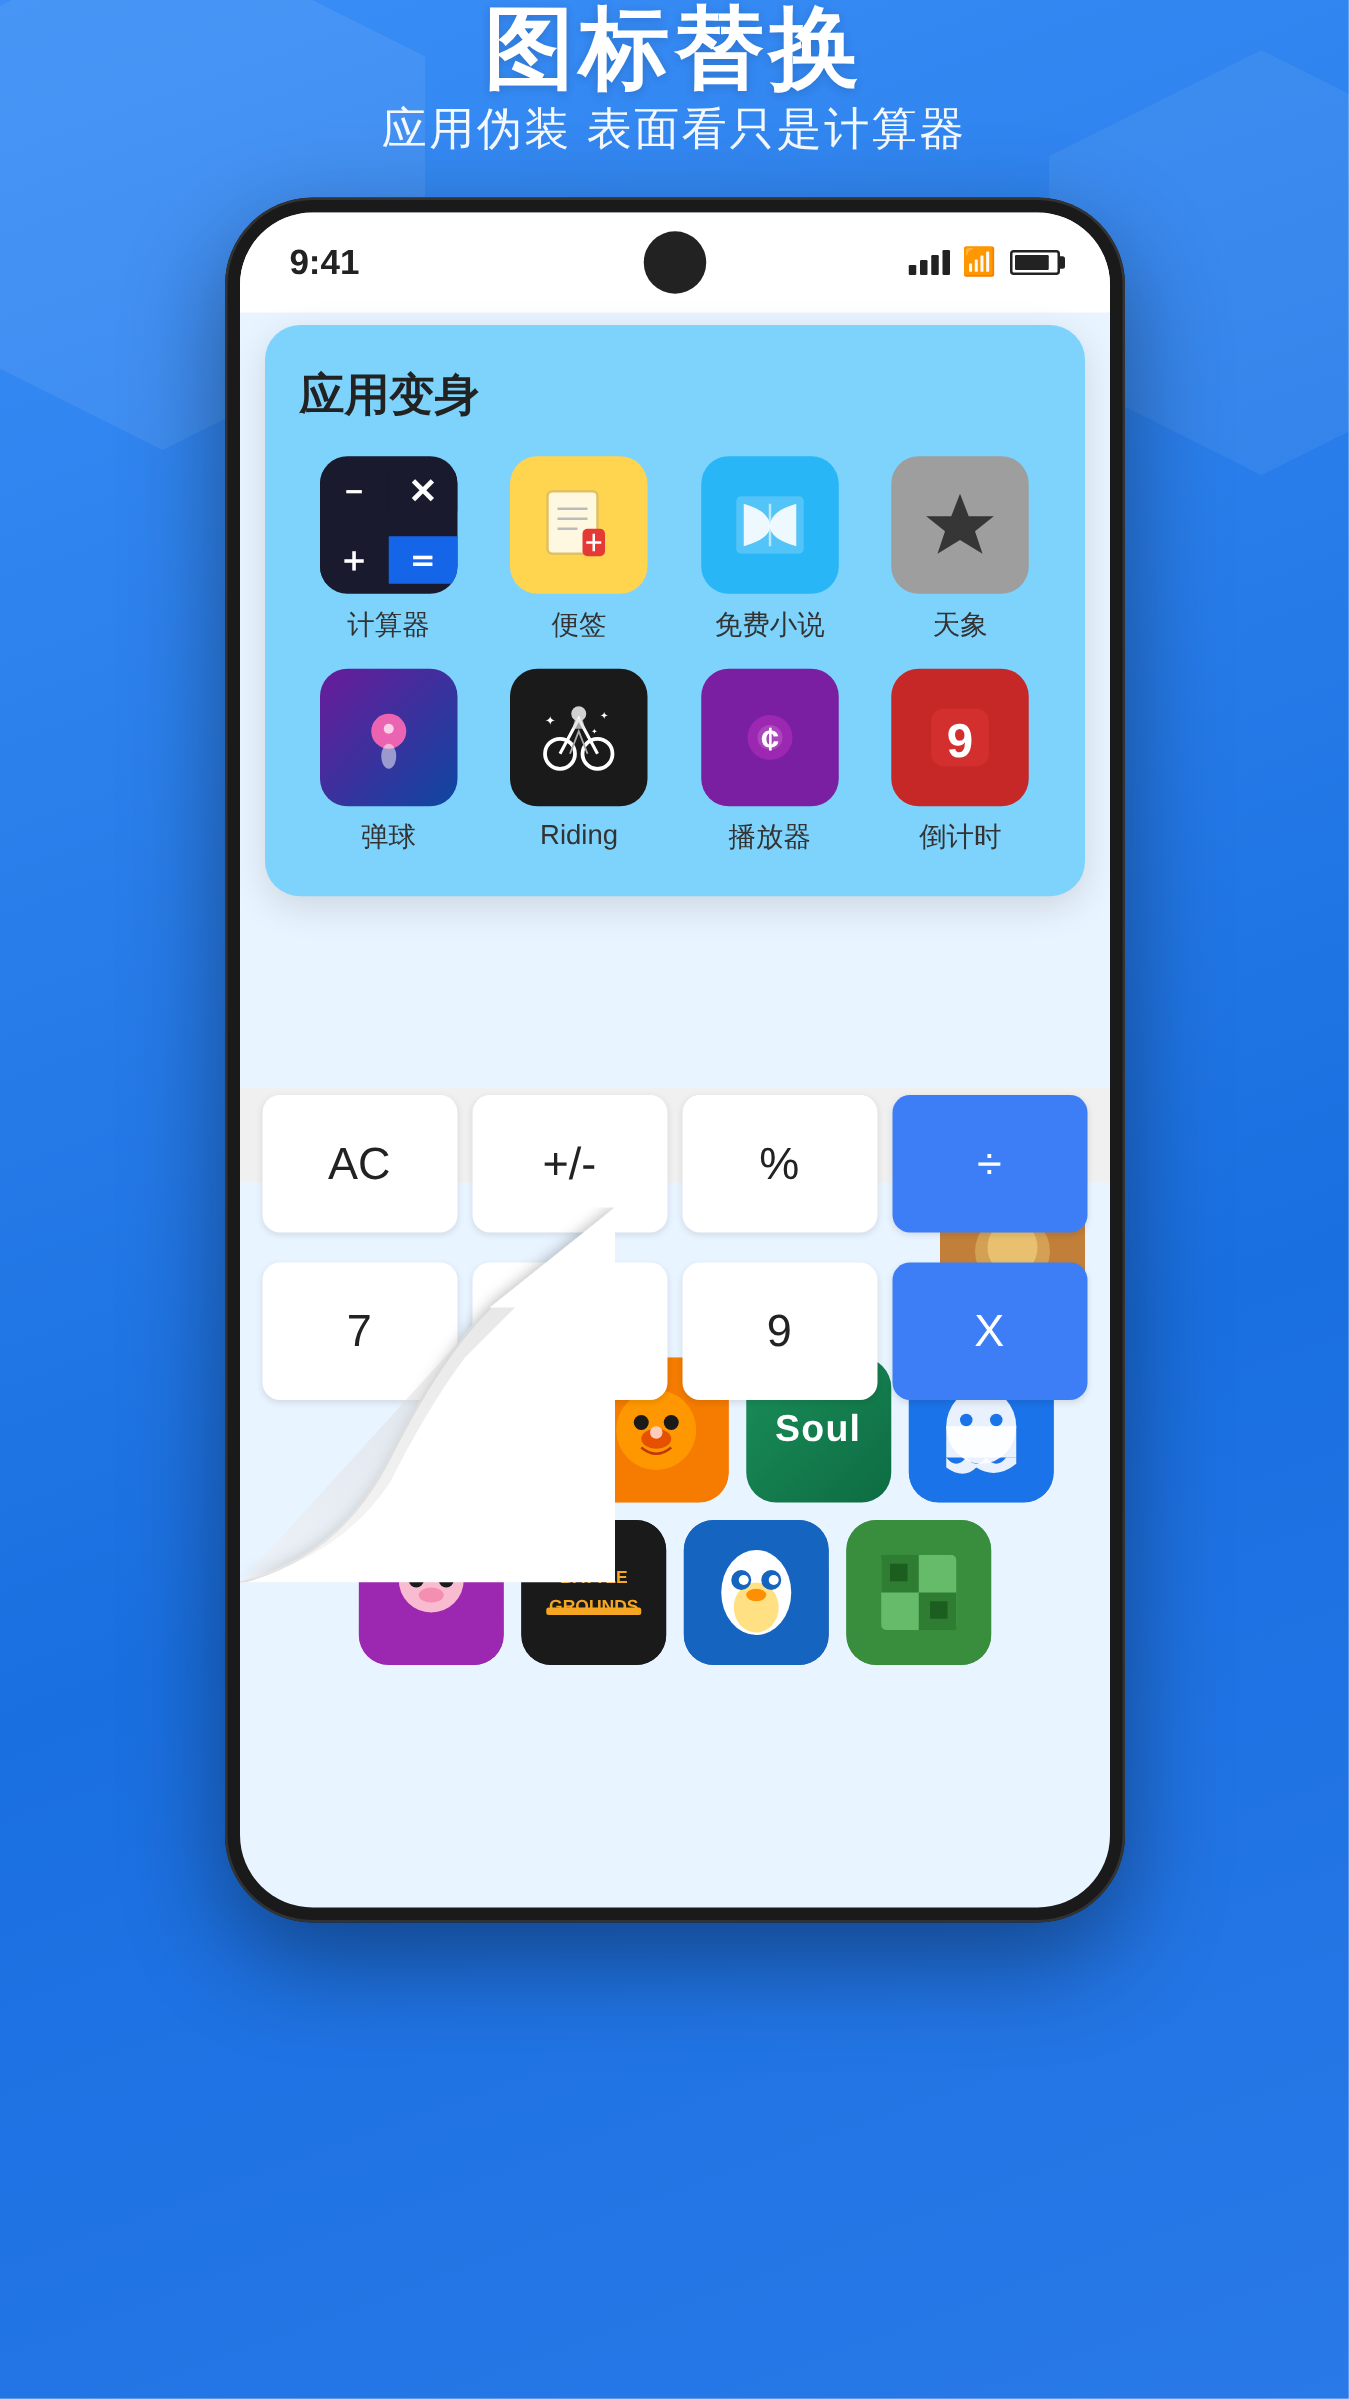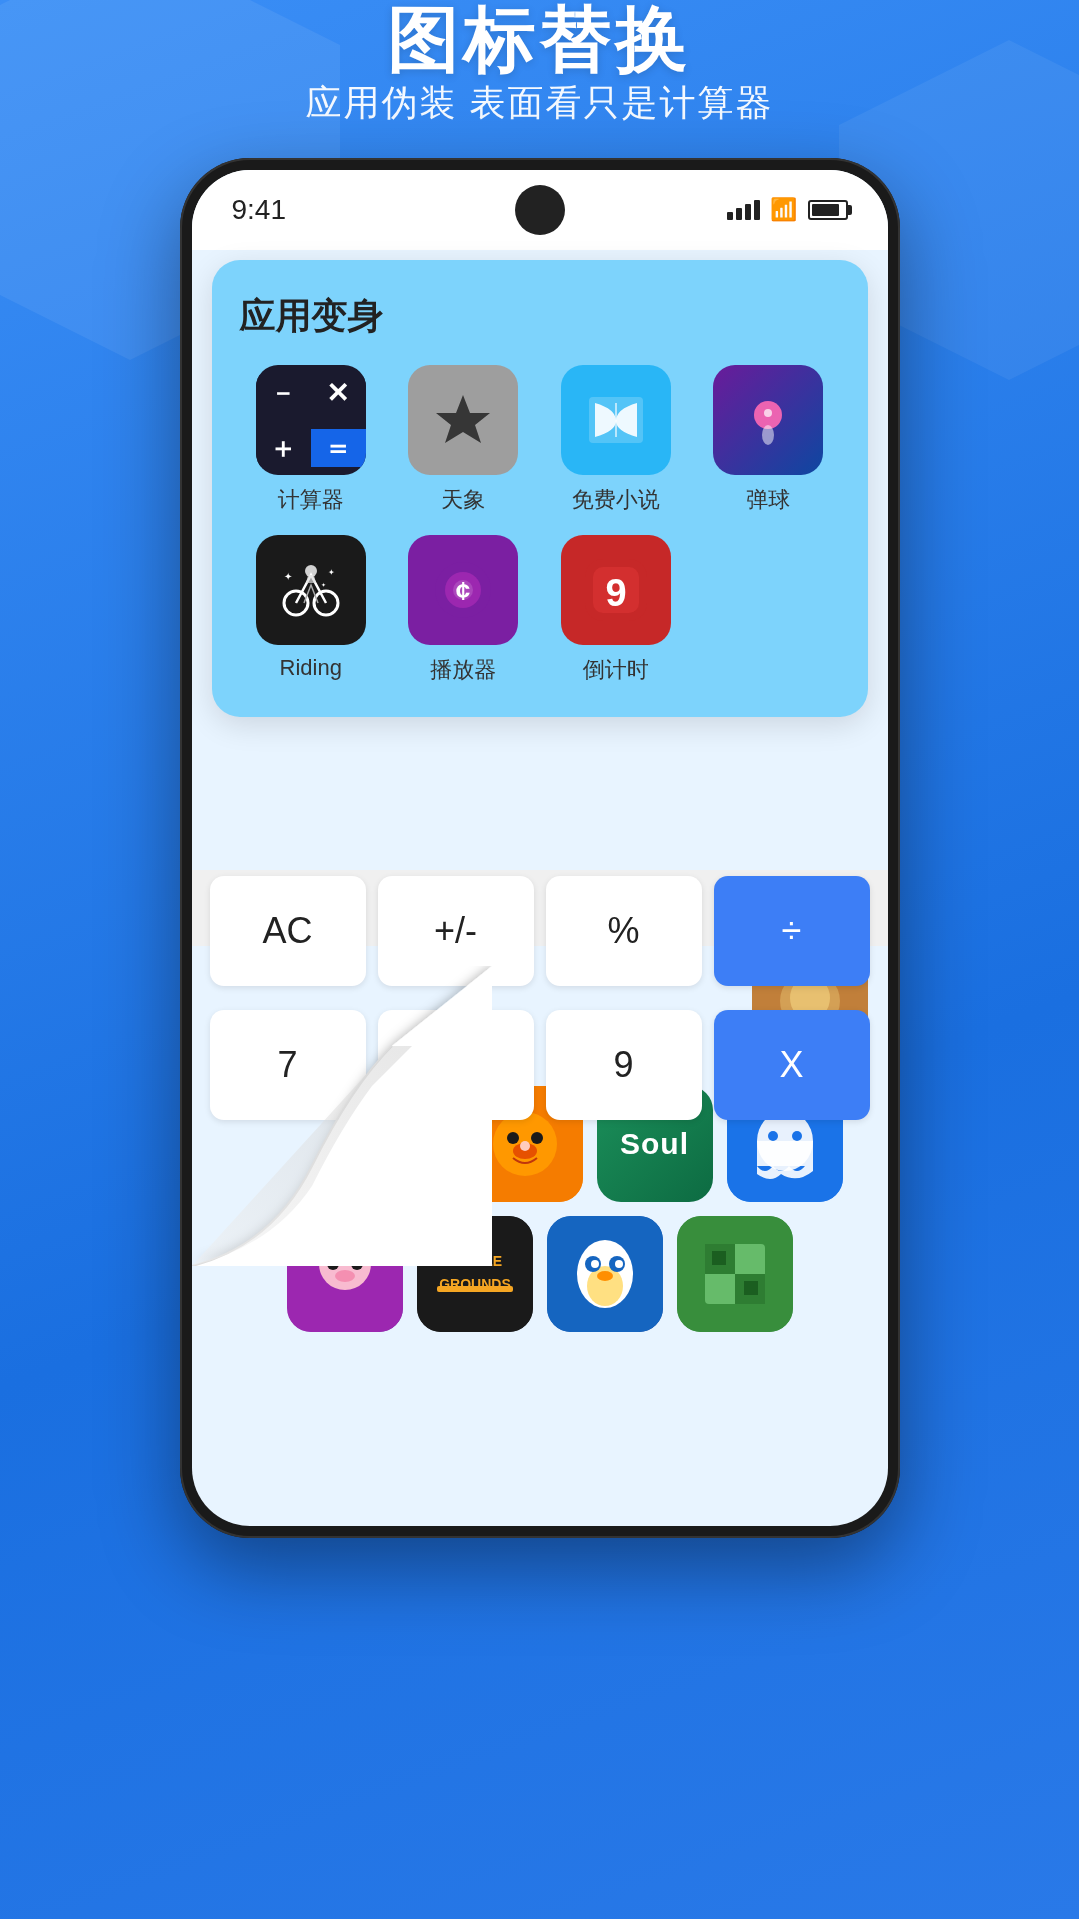--- a/index.html
+++ b/index.html
@@ -96,21 +96,21 @@
       height: 80px;
       background: #fff;
       display: flex;
       align-items: center;
       justify-content: space-between;
       padding: 0 40px;
       z-index: 10;
     }
     .status-time {
       font-size: 28px;
-      font-weight: 400;
+      font-weight: 700;
       color: #222;
     }
     .notch-camera {
       width: 50px;
       height: 50px;
       background: #222;
       border-radius: 50%;
       position: absolute;
       top: 15px;
       left: 50%;
@@ -385,39 +385,53 @@
             <div class="app-item">
               <div class="app-icon icon-calc">
                 <div class="calc-q dark" style="font-size:26px">－</div>
                 <div class="calc-q dark">✕</div>
                 <div class="calc-q dark">＋</div>
                 <div class="calc-q blue">＝</div>
               </div>
               <div class="app-label">计算器</div>
             </div>
 
-
-            <div class="app-item">
-              <div class="app-icon icon-star">
+            <div class="app-item">
+              <div class="app-icon icon-note">
                 <svg width="70" height="70" viewBox="0 0 70 70">
-                  <polygon points="35,10 42,28 62,28 47,40 53,58 35,47 17,58 23,40 8,28 28,28" fill="#2a2a2a" opacity="0.9"></polygon>
+                  <rect x="10" y="8" width="40" height="50" rx="4" fill="#fff8e1" stroke="#e0c060" stroke-width="2"></rect>
+                  <line x1="18" y1="22" x2="42" y2="22" stroke="#bbb" stroke-width="2"></line>
+                  <line x1="18" y1="30" x2="42" y2="30" stroke="#bbb" stroke-width="2"></line>
+                  <line x1="18" y1="38" x2="34" y2="38" stroke="#bbb" stroke-width="2"></line>
+                  <rect x="38" y="38" width="18" height="22" rx="4" fill="#e53935"></rect>
+                  <line x1="47" y1="42" x2="47" y2="56" stroke="#fff" stroke-width="2"></line>
+                  <line x1="41" y1="49" x2="53" y2="49" stroke="#fff" stroke-width="2"></line>
                 </svg>
               </div>
-              <div class="app-label">天象</div>
+              <div class="app-label">便签</div>
             </div>
 
             <div class="app-item">
               <div class="app-icon icon-book">
                 <svg width="70" height="70" viewBox="0 0 70 70">
                   <rect x="8" y="12" width="54" height="46" rx="4" fill="rgba(255,255,255,0.2)"></rect>
                   <path d="M35 18 L35 52" stroke="rgba(255,255,255,0.6)" stroke-width="2"></path>
                   <path d="M14 18 Q35 24 35 36 Q35 24 56 18 L56 52 Q35 46 35 36 Q35 46 14 52 Z" fill="white" opacity="0.9"></path>
                 </svg>
               </div>
               <div class="app-label">免费小说</div>
+            </div>
+
+            <div class="app-item">
+              <div class="app-icon icon-star">
+                <svg width="70" height="70" viewBox="0 0 70 70">
+                  <polygon points="35,10 42,28 62,28 47,40 53,58 35,47 17,58 23,40 8,28 28,28" fill="#2a2a2a" opacity="0.9"></polygon>
+                </svg>
+              </div>
+              <div class="app-label">天象</div>
             </div>
 
             <div class="app-item">
               <div class="app-icon icon-ball">
                 <svg width="70" height="70" viewBox="0 0 70 70">
                   <circle cx="35" cy="30" r="14" fill="#ff69b4" opacity="0.9"></circle>
                   <ellipse cx="35" cy="50" rx="6" ry="10" fill="rgba(255,255,255,0.5)"></ellipse>
                   <circle cx="35" cy="28" r="4" fill="rgba(255,255,255,0.7)"></circle>
                 </svg>
               </div>

